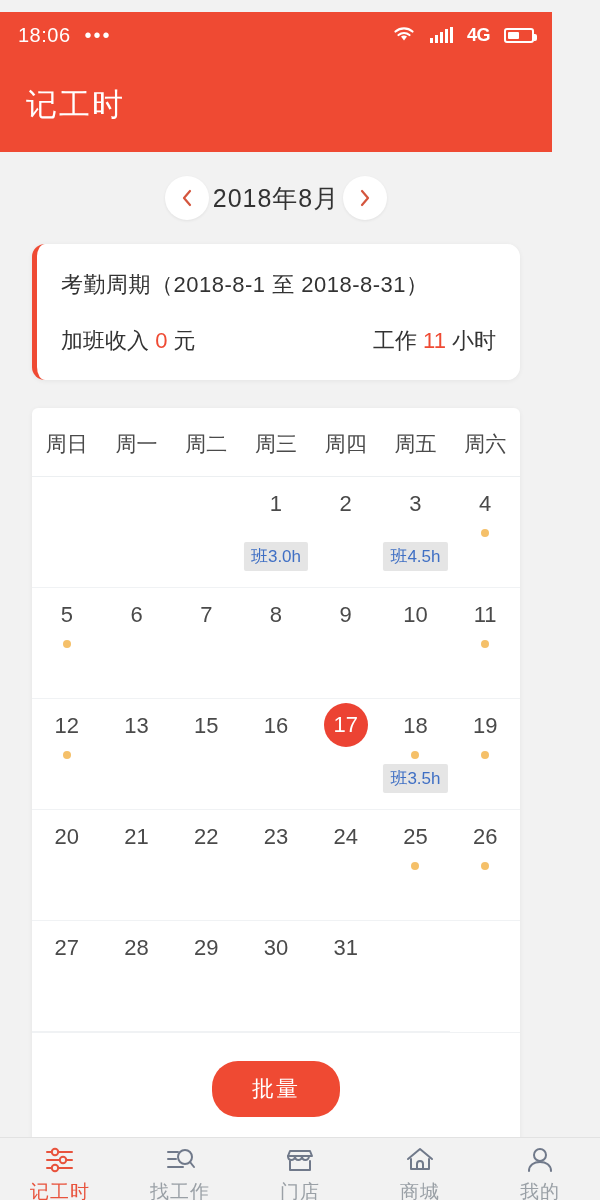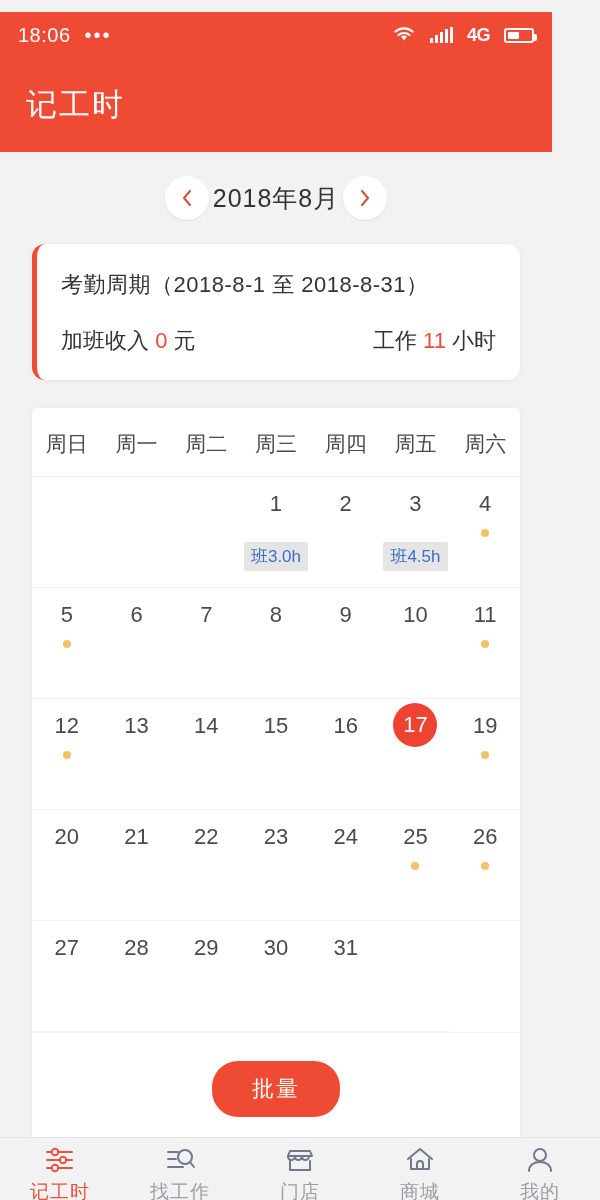--- a/index.html
+++ b/index.html
@@ -219,30 +219,32 @@
           <span class="dot"></span>
         </div>
         <div class="cell">
           <div class="daynum">12</div>
           <span class="dot"></span>
         </div>
         <div class="cell">
           <div class="daynum">13</div>
         </div>
         <div class="cell">
-          <div class="daynum">14</div>
-        </div>
-        <div class="cell">
           <div class="daynum">15</div>
         </div>
         <div class="cell">
           <div class="daynum">16</div>
         </div>
         <div class="cell selected">
           <div class="daynum">17</div>
+        </div>
+        <div class="cell">
+          <div class="daynum">18</div>
+          <span class="dot"></span>
+          <span class="shift">班3.5h</span>
         </div>
         <div class="cell">
           <div class="daynum">19</div>
           <span class="dot"></span>
         </div>
         <div class="cell">
           <div class="daynum">20</div>
         </div>
         <div class="cell">
           <div class="daynum">21</div>

